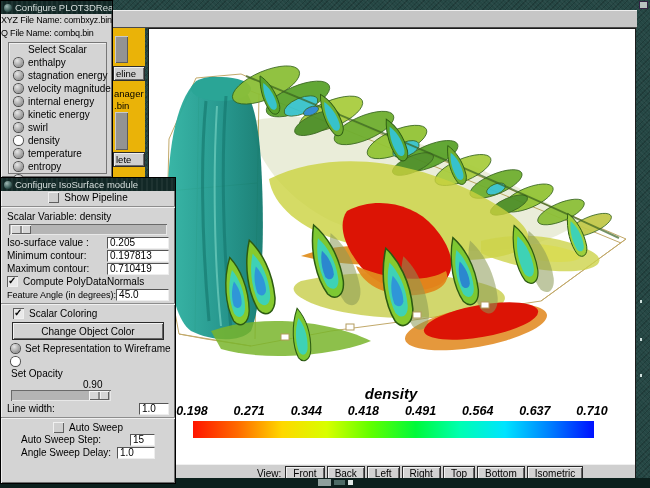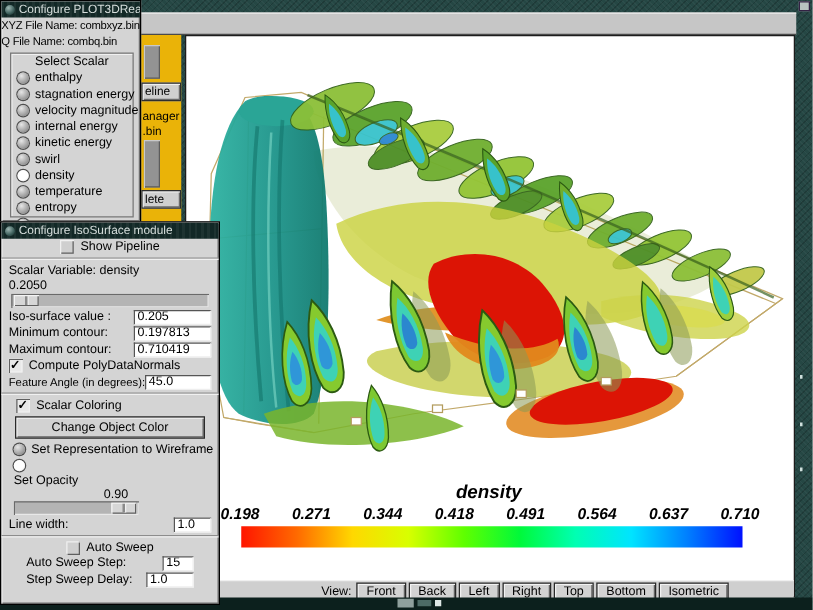--- a/index.html
+++ b/index.html
@@ -380,23 +380,20 @@
     <span>Configure IsoSurface module</span>
   </div>
   <div class="crow center">
     <span class="check"></span>
     <span class="lbl">Show Pipeline</span>
   </div>
   <div class="sep"></div>
   <div class="crow">
       <span class="lbl">Scalar Variable: density</span>
     </div>
-  <div class="crow" style="height:11px">
-      <span class="lbl">0.2050</span>
-    </div>
   <div class="track" style="margin:1px 8px">
     <span class="th" style="left:2px"></span>
   </div>
   <div class="crow">
     <span class="lbl">Iso-surface value :</span>
     <span class="entry" style="width:62px">0.205</span>
   </div>
   <div class="crow">
     <span class="lbl">Minimum contour:</span>
     <span class="entry" style="width:62px">0.197813</span>
@@ -442,17 +439,17 @@
   <div class="sep"></div>
   <div class="crow center" style="height:12px">
     <span class="check"></span>
     <span class="lbl">Auto Sweep</span>
   </div>
   <div class="crow" style="margin-left:20px">
     <span class="lbl">Auto Sweep Step:</span>
     <span class="entry" style="width:25px;margin-right:14px">15</span>
   </div>
   <div class="crow" style="margin-left:20px">
-    <span class="lbl">Step Sweep Delay:</span>
+    <span class="lbl">Angle Sweep Delay:</span>
     <span class="entry" style="width:38px;margin-right:14px">1.0</span>
   </div>
 
 </div>
 
 </body></html>

